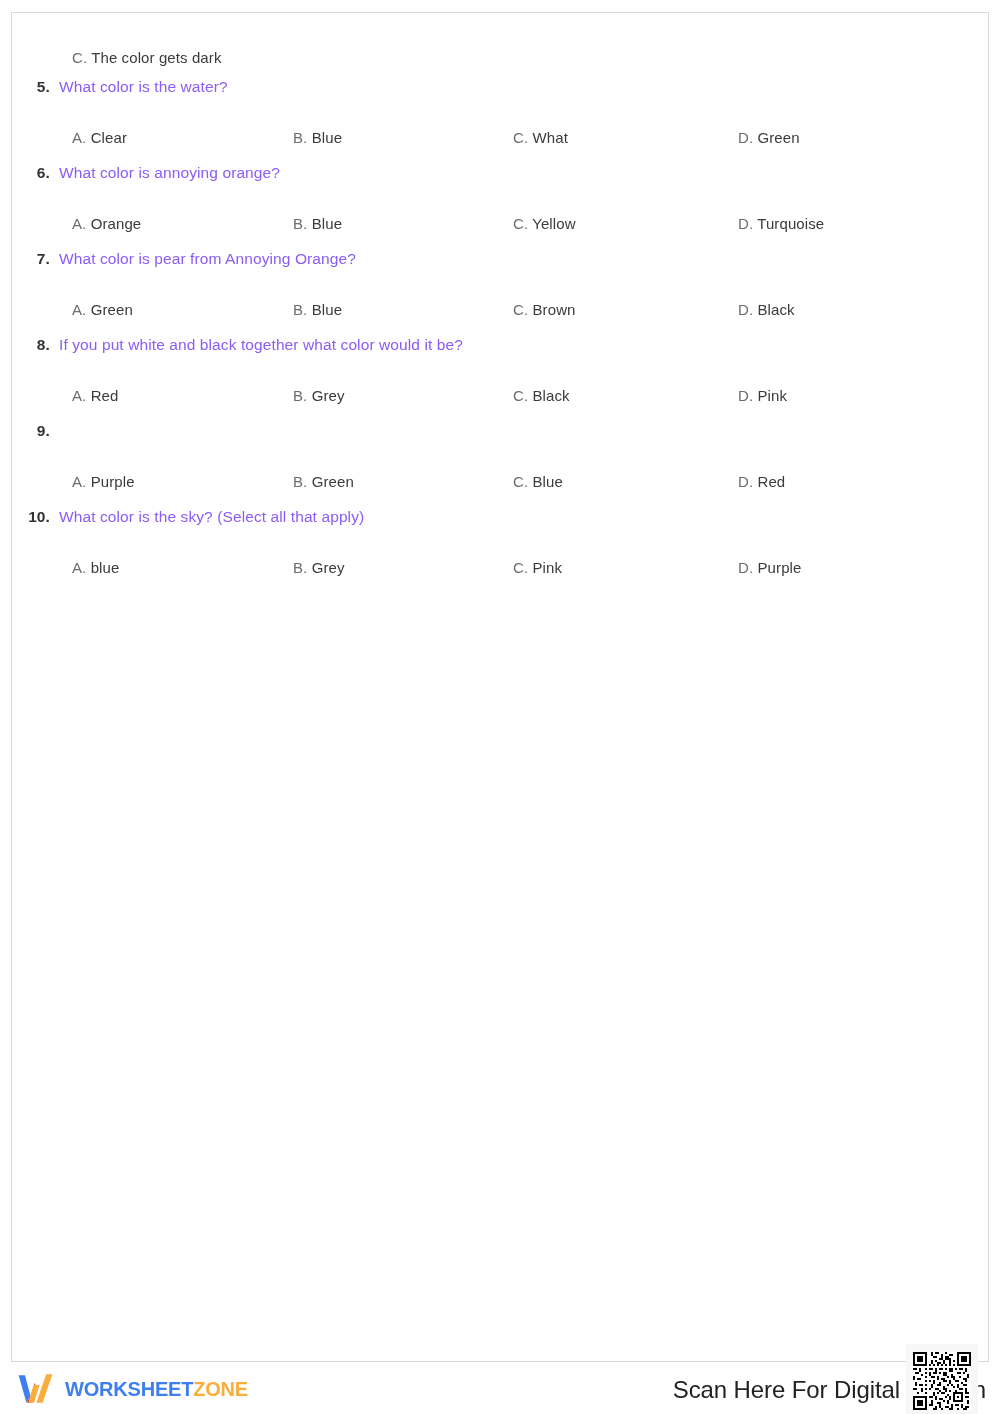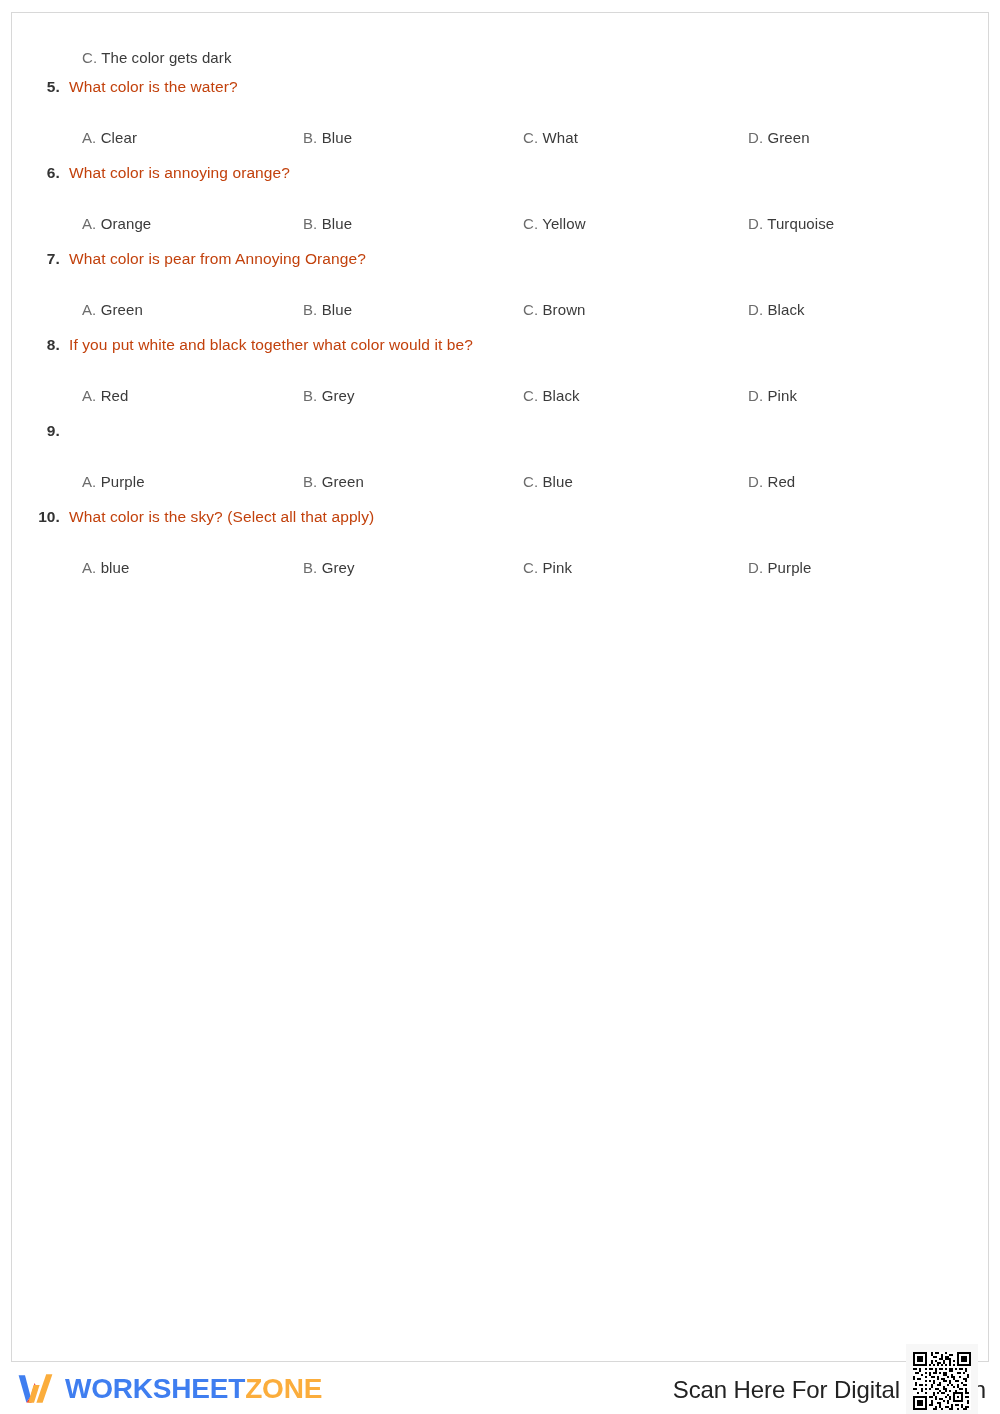--- a/index.html
+++ b/index.html
@@ -31,21 +31,21 @@
     background: #ffffff;
     pointer-events: none;
   }
 
   .sheet {
     position: absolute;
     left: 11px;
     top: 12px;
     width: 818px;
     height: 1350px;
-    padding: 14px 0 0 11px;
+    padding: 14px 0 0 1px;
   }
 
   
   .qlist {
     position: relative;
     padding-top: 12px;
   }
 
   .orphan-options {
     position: relative;
@@ -69,21 +69,21 @@
     text-align: right;
     padding-right: 9px;
     font-weight: bold;
     font-size: 15.5px;
     color: #333333;
     letter-spacing: 0.1px;
   }
 
   .qtext {
     font-size: 15.5px;
-    color: #c2410c;
+    color: #8b5cf6;
     letter-spacing: 0.1px;
     line-height: 1.2;
   }
 
   .opts {
     position: relative;
     height: 40px;
   }
 
   .opt {
@@ -126,21 +126,21 @@
     gap: 9px;
   }
 
   .brand-mark {
     width: 40px;
     height: 34px;
     display: block;
   }
 
   .brand-text {
-    font-size: 28px;
+    font-size: 20px;
     font-weight: bold;
     letter-spacing: -0.2px;
     line-height: 1;
     white-space: nowrap;
   }
 
   .brand-text .w1 { color: #3f7ef0; }
   .brand-text .w2 { color: #fbad3c; }
 
   .scan-wrap {

